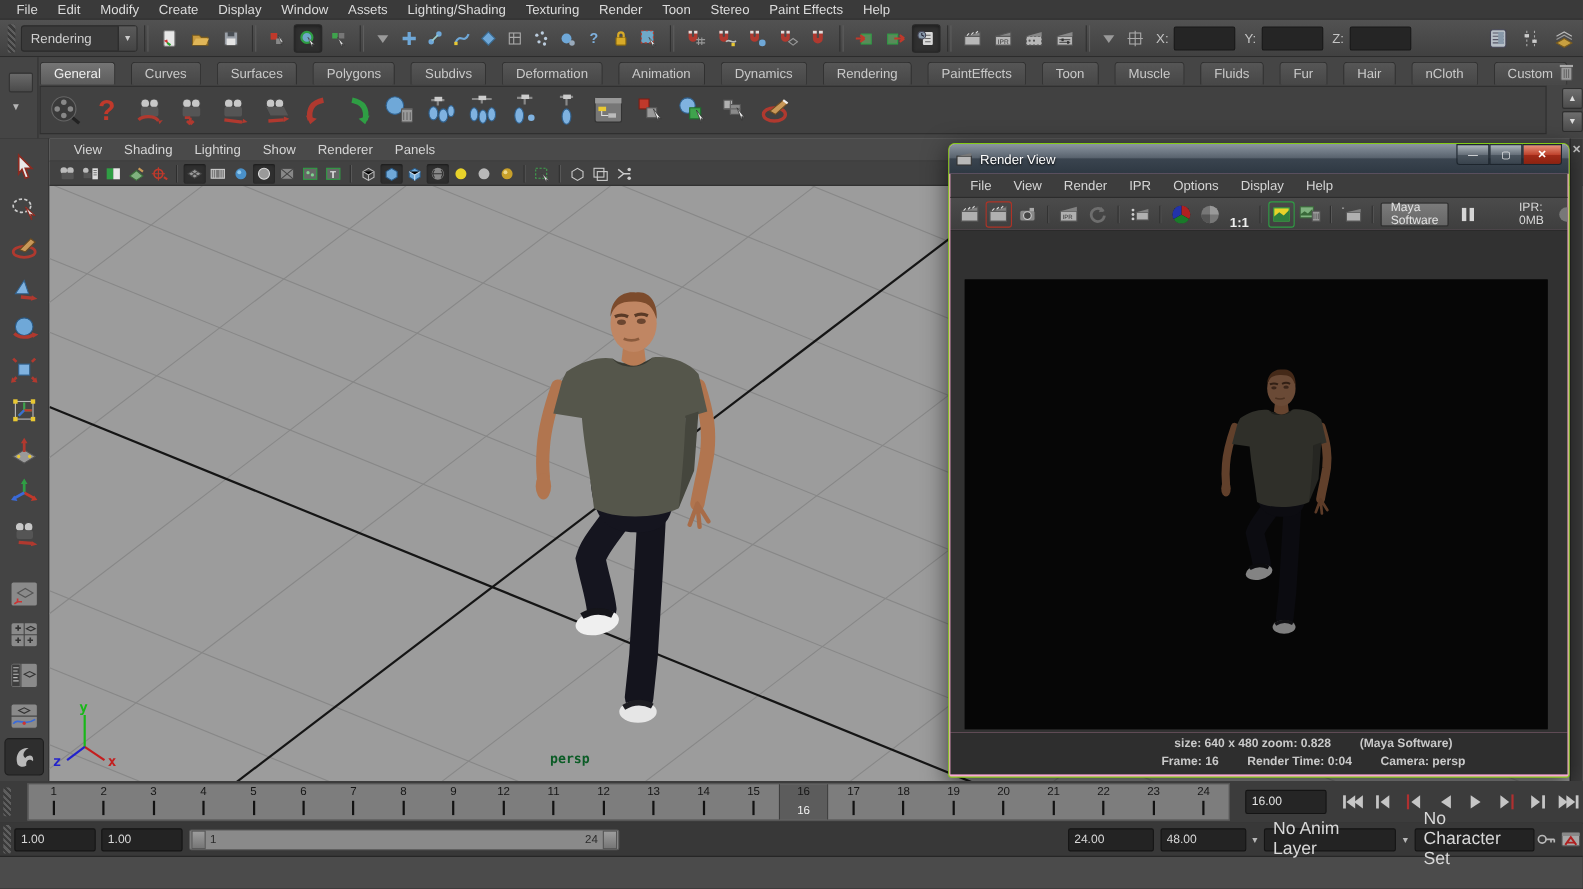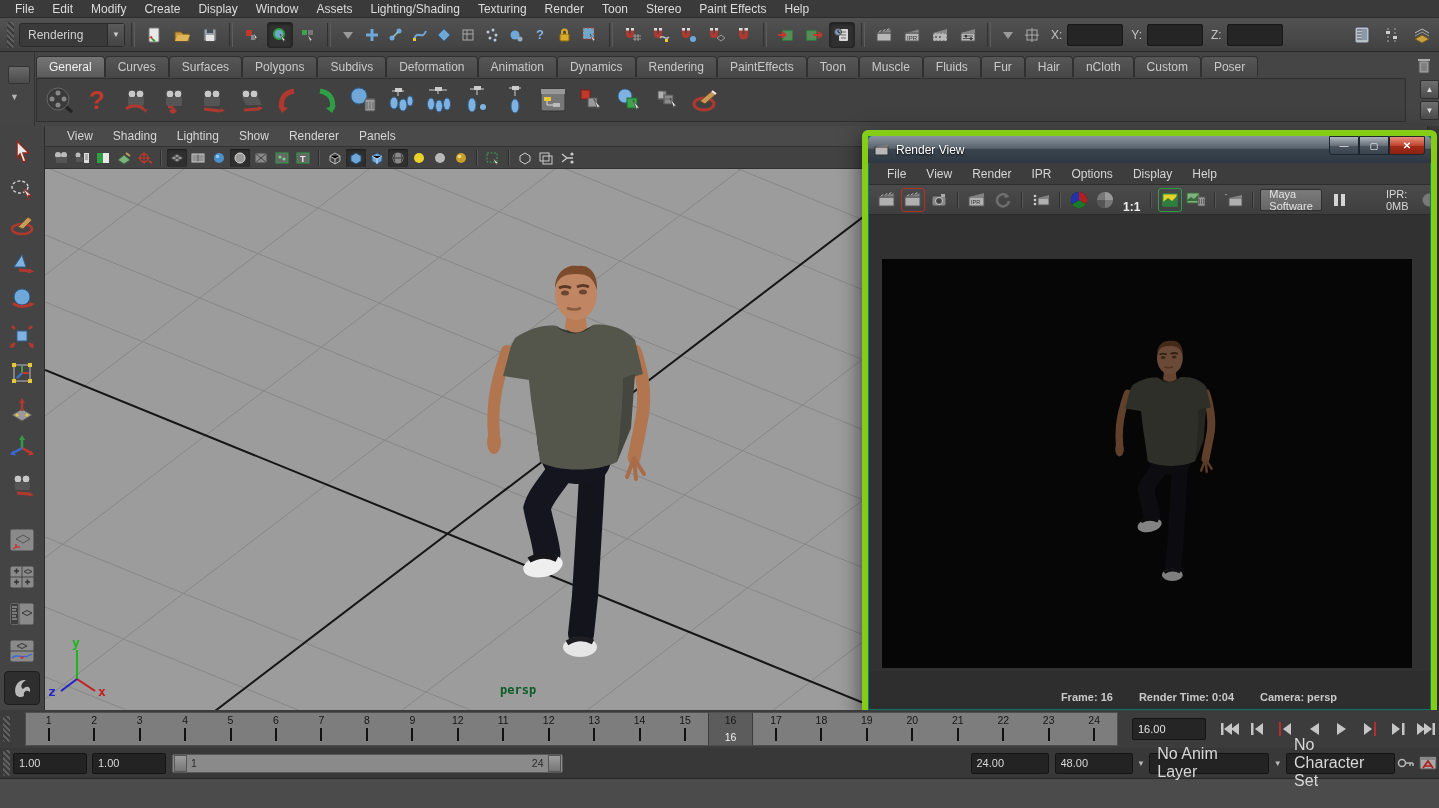--- a/index.html
+++ b/index.html
@@ -20,21 +20,21 @@
   .btn.sm{width:22px;height:22px;}
   .xyz-label{font-size:12px;color:#c4c4c4;margin:0 3px 0 6px;}
   .xyz-field{width:46px;height:20px;background:#252525;border:1px solid #181818;border-radius:2px;color:#ddd;font-size:11px;padding:0 4px;}
   input{font-family:"Liberation Sans",sans-serif;outline:none;}
   
   #shelf{top:52px;left:0;width:1439px;height:74px;background:#454545;border-bottom:1px solid #262626;}
   #shelf-left{left:0;top:0;width:34px;height:74px;border-right:1px solid #333;}
   #shelf-left .mini-btn{position:absolute;left:8px;top:14px;width:20px;height:16px;background:linear-gradient(#6a6a6a,#4a4a4a);border:1px solid #333;border-radius:2px;}
   #shelf-left .mini-arrow{position:absolute;left:10px;top:40px;color:#b5b5b5;font-size:9px;}
   #shelf-tabs{left:36px;top:3px;height:22px;display:flex;align-items:flex-end;}
-  .shelf-tab{font-size:12px;color:#c9c9c9;background:linear-gradient(#565656,#474747);border:1px solid #303030;border-bottom:none;border-radius:4px 4px 0 0;padding:3px 12px 3px 12px;margin-right:0;white-space:nowrap;}
+  .shelf-tab{font-size:12px;color:#c9c9c9;background:linear-gradient(#565656,#474747);border:1px solid #303030;border-bottom:none;border-radius:4px 4px 0 0;padding:3px 12px 3px 12px;margin-right:14px;white-space:nowrap;}
   .shelf-tab.active{background:linear-gradient(#757575,#5c5c5c);color:#f0f0f0;}
   #shelf-icons{left:36px;top:26px;width:1370px;height:44px;background:#414141;border:1px solid #2f2f2f;display:flex;align-items:center;gap:2px;padding-left:4px;box-sizing:border-box;}
   .shelf-ic{width:36px;height:38px;display:flex;align-items:center;justify-content:center;flex:none;}
   #shelf-trash{right:4px;top:2px;}
   #shelf-scroll{right:2px;top:28px;width:17px;height:40px;display:flex;flex-direction:column;gap:2px;}
   .scroll-btn{width:17px;height:18px;background:linear-gradient(#6e6e6e,#4c4c4c);border:1px solid #2e2e2e;border-radius:2px;color:#ddd;font-size:8px;display:flex;align-items:center;justify-content:center;}
   
   #toolbox{top:126px;left:0;width:45px;height:584px;background:#444;border-right:1px solid #2d2d2d;display:flex;flex-direction:column;align-items:center;padding-top:8px;box-sizing:border-box;gap:3px;}
   .tool-btn{width:36px;height:34px;border-radius:4px;display:flex;align-items:center;justify-content:center;flex:none;}
   .tool-gap{height:16px;flex:none;}
@@ -42,21 +42,21 @@
   #viewport{top:126px;left:45px;width:1394px;height:584px;background:#9c9c9c;}
   #vp-menubar{top:0;left:0;width:100%;height:21px;background:#4a4a4a;border-bottom:1px solid #333;display:flex;align-items:center;padding-left:12px;box-sizing:border-box;}
   .vp-menu-item{font-size:12px;color:#d5d5d5;padding:0 10px;}
   #vp-toolbar{top:21px;left:0;width:100%;height:22px;background:#424242;border-bottom:1px solid #303030;display:flex;align-items:center;gap:1px;padding-left:6px;box-sizing:border-box;}
   .vp-ic{width:20px;height:18px;border-radius:2px;display:flex;align-items:center;justify-content:center;flex:none;}
   .vp-ic.pressed{background:#2f2f2f;box-shadow:inset 0 1px 2px #1a1a1a;}
   .vp-sep{width:1px;height:16px;background:#2e2e2e;border-right:1px solid #575757;margin:0 4px;flex:none;}
   #grid-svg{top:43px;left:0;}
   #persp-label{left:455px;top:557px;color:#0b5c26;font-size:12px;font-weight:bold;font-family:"DejaVu Sans Mono",monospace;}
   
-  #rv{top:130px;left:862px;width:563px;height:575px;background:#0f766e;border:6px solid #84cc16;border-radius:6px 6px 3px 3px;box-shadow:0 6px 22px rgba(0,0,0,.6);}
+  #rv{top:130px;left:862px;width:563px;height:575px;background:#f9a8d4;border:1px solid #84cc16;border-radius:6px 6px 3px 3px;box-shadow:0 6px 22px rgba(0,0,0,.6);}
   #rv-title{top:0;left:0;width:100%;height:27px;background:linear-gradient(#8b95a0 0%,#5a646f 45%,#3a444f 50%,#2e3842 100%);border-radius:5px 5px 0 0;display:flex;align-items:center;padding:0 6px;box-sizing:border-box;}
   #rv-title .rv-title-text{color:#fff;font-size:12px;margin-left:6px;text-shadow:0 1px 2px #000;}
   #rv-winbtns{margin-left:auto;display:flex;margin-top:-8px;}
   .winbtn{width:28px;height:17px;border:1px solid #1d252d;background:linear-gradient(#aeb6bd,#67707a 50%,#4a545e 55%,#39434d);display:flex;align-items:center;justify-content:center;color:#fff;font-size:9px;}
   .winbtn.min{border-radius:0 0 0 3px;}
   .winbtn.close{width:34px;background:linear-gradient(#e8927c,#c0442e 50%,#a02a18 55%,#8c2210);border-radius:0 0 3px 0;font-size:10px;font-weight:bold;}
   #rv-menubar{top:27px;left:1px;width:561px;height:22px;background:#3d3d3d;border-bottom:1px solid #2c2c2c;display:flex;align-items:center;padding-left:8px;box-sizing:border-box;}
   #rv-toolbar{top:49px;left:1px;width:561px;height:30px;background:linear-gradient(#4b4b4b,#3e3e3e);border-bottom:1px solid #2a2a2a;display:flex;align-items:center;gap:2px;padding-left:6px;box-sizing:border-box;}
   .rv-btn{width:24px;height:24px;border-radius:3px;display:flex;align-items:center;justify-content:center;flex:none;}
   .rv-btn.current{border:1px solid #b03326;box-sizing:border-box;}
@@ -1021,20 +1021,24 @@
       <div id="rv-image" class="abs">
         <svg width="530" height="409">
           <rect width="530" height="409" fill="#060606"></rect>
           <g style="filter:brightness(0.55)">
               <use href="#char" transform="translate(232,82) scale(0.614)"></use>
             </g>
         </svg>
       </div>
     </div>
     <div id="rv-status" class="abs">
+      <div class="rv-status-line" style="top:4px;">
+        <span>size: 640 x 480 zoom: 0.828</span>
+        <span>(Maya Software)</span>
+      </div>
       <div class="rv-status-line" style="top:20px;text-align:center;">
         <span>Frame: 16</span>
         <span>Render Time: 0:04</span>
         <span>Camera: persp</span>
       </div>
     </div>
   </div>
 
   <div id="timeslider" class="abs">
     <div class="grip"></div>

